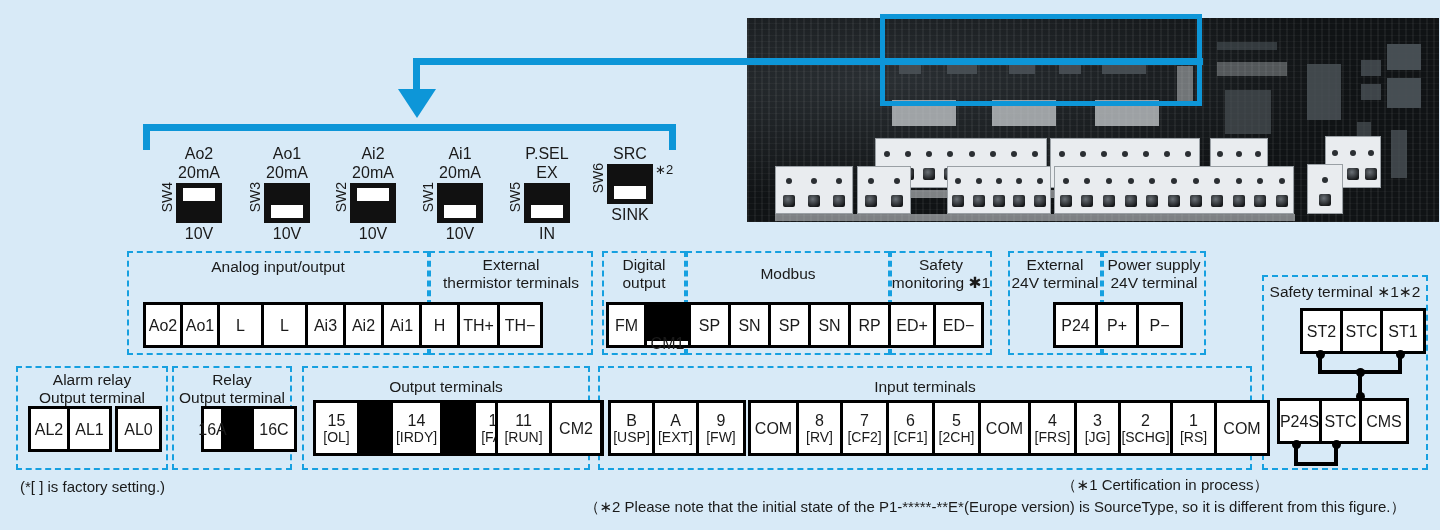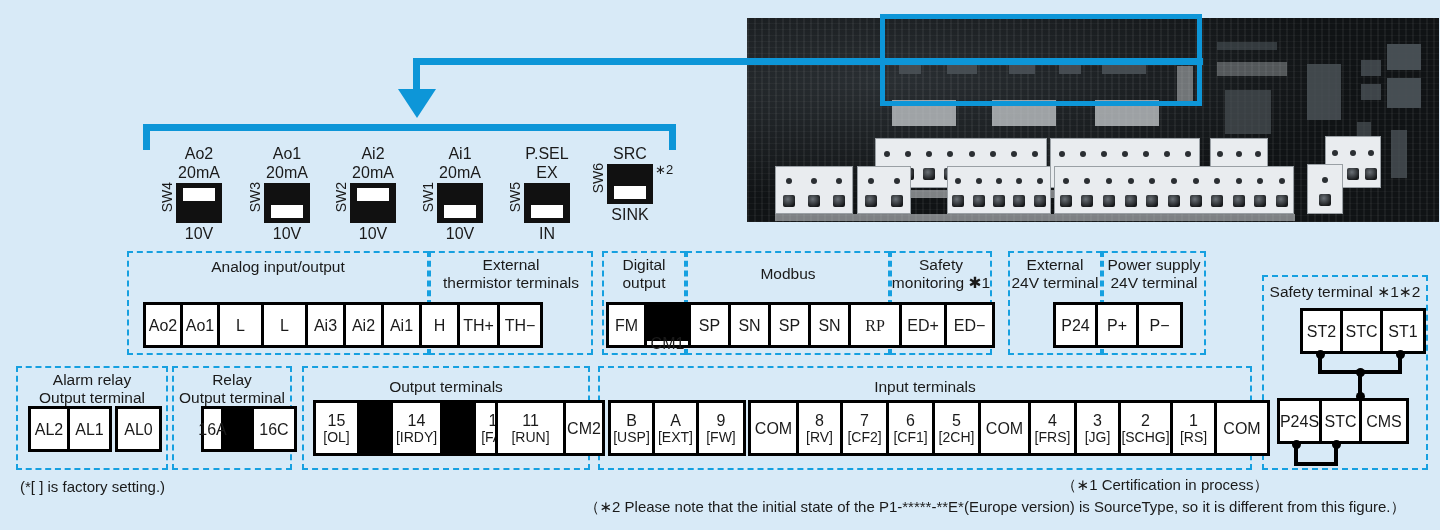--- a/index.html
+++ b/index.html
@@ -409,21 +409,21 @@
       </div>
     <div class="cell one" style="width:40px;">
         <span class="n">SN</span>
       </div>
     <div class="cell one" style="width:40px;">
         <span class="n">SP</span>
       </div>
     <div class="cell one" style="width:40px;">
         <span class="n">SN</span>
       </div>
-    <div class="cell one" style="width:51px;font-family:Liberation Serif, serif;">
+    <div class="cell one" style="width:40px;">
         <span class="n">RP</span>
       </div>
     <div class="cell one" style="width:45px;">
         <span class="n">ED+</span>
       </div>
     <div class="cell one" style="width:45px;">
         <span class="n">ED−</span>
       </div>
   </div>
 
@@ -529,25 +529,25 @@
       <span class="n">13</span>
       <span class="b">[FA2]</span>
     </div>
     <div class="cell" style="width:46px;">
       <span class="n">12</span>
       <span class="b">[FA1]</span>
     </div>
   </div>
 
   <div class="strip tall abs" style="left:495px;top:400px;">
-    <div class="cell" style="width:68px;">
+    <div class="cell" style="width:54px;">
       <span class="n">11</span>
       <span class="b">[RUN]</span>
     </div>
-    <div class="cell" style="width:36px;">
+    <div class="cell" style="width:48px;">
       <span class="n">CM2</span>
     </div>
   </div>
 
   <div class="strip tall abs" style="left:608px;top:400px;">
     <div class="cell" style="width:44px;">
       <span class="n">B</span>
       <span class="b">[USP]</span>
     </div>
     <div class="cell" style="width:44px;">

